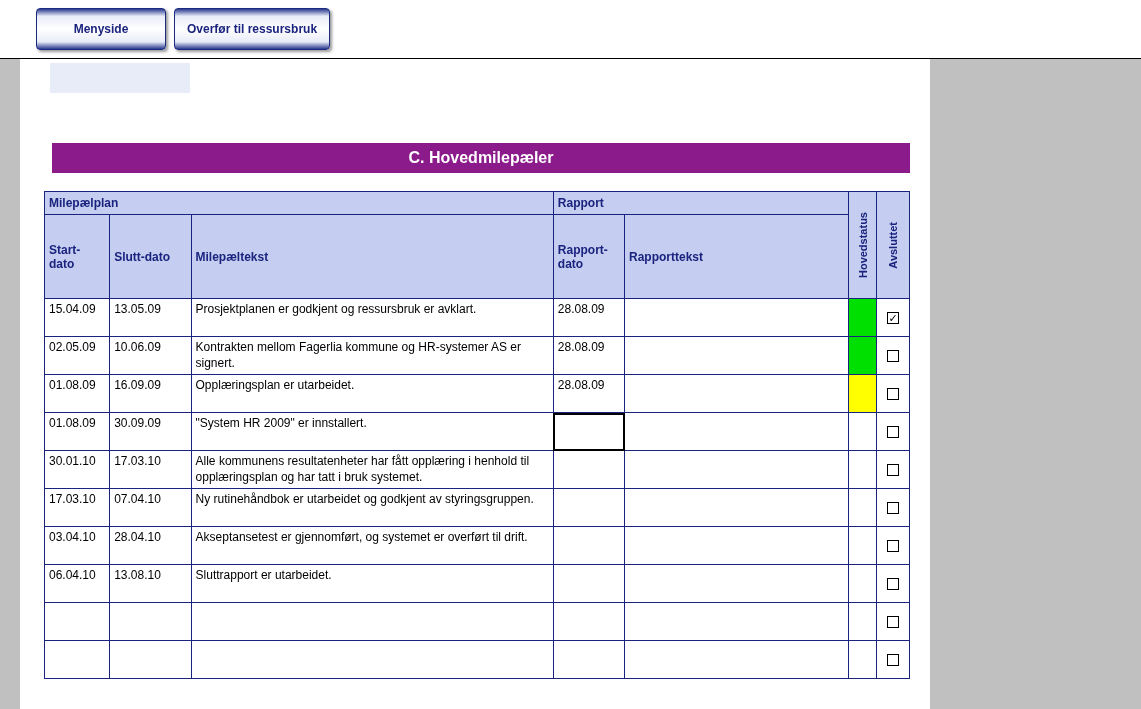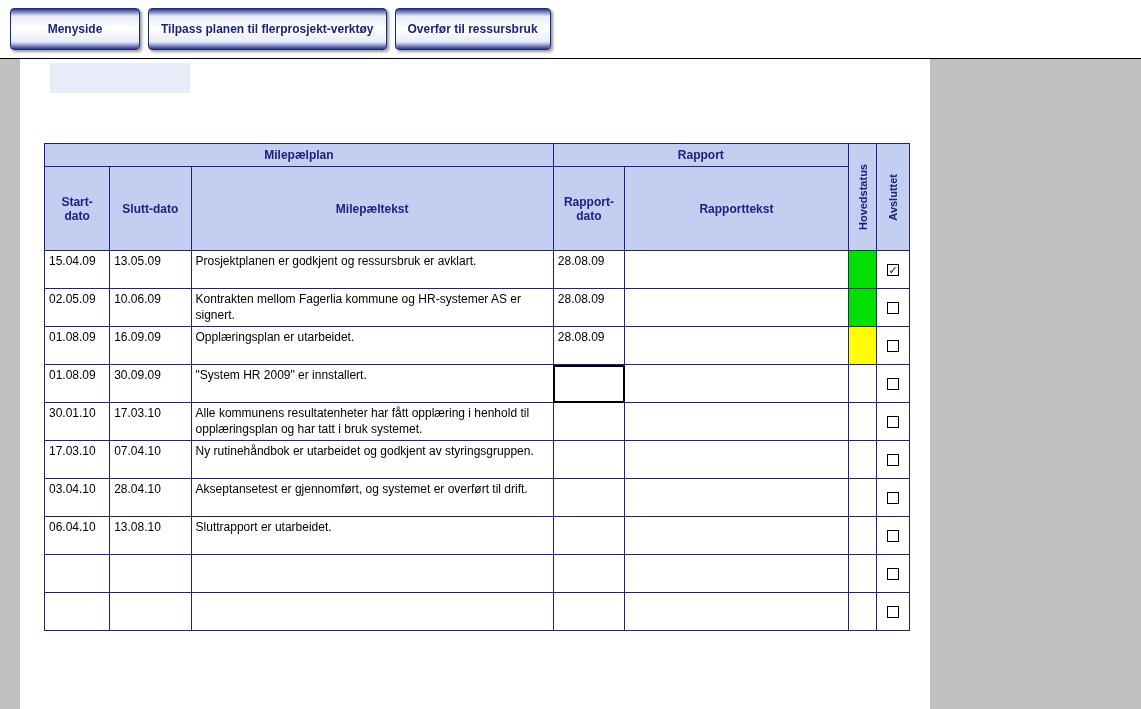--- a/index.html
+++ b/index.html
@@ -5,21 +5,21 @@
     * { box-sizing: border-box; margin: 0; padding: 0; }
     body {
       font-family: Arial, sans-serif;
       font-size: 12px;
       background: #c0c0c0;
       color: #000;
     }
     .toolbar {
       display: flex;
       gap: 8px;
-      padding: 8px 10px;
+      padding: 8px 36px;
       background: #fff;
       border-bottom: 1px solid #000;
     }
     .toolbar-btn {
       background: linear-gradient(to bottom, #2a3a8f 0%, #e8ecf8 18%, #ffffff 50%, #e8ecf8 82%, #2a3a8f 100%);
       border: 1px solid #1a2a7f;
       border-radius: 4px;
       color: #1a237e;
       font-weight: bold;
       font-size: 12px;
@@ -80,21 +80,20 @@
       border: 1px solid #1a237e;
       padding: 3px 4px;
       vertical-align: top;
       text-align: left;
       font-size: 12px;
     }
     th {
       background: #c5cdf0;
       color: #1a237e;
       font-weight: bold;
-      text-align: center;
       vertical-align: middle;
     }
     th.group {
       padding: 4px;
     }
     th.sub {
       height: 84px;
     }
     .vtext {
       writing-mode: vertical-rl;
@@ -122,29 +121,29 @@
     .selected-cell {
       outline: 2px solid #000;
       outline-offset: -2px;
     }
   </style>
 </head>
 <body>
 
 <div class="toolbar">
   <button class="toolbar-btn">Menyside</button>
-  <button class="toolbar-btn">Tilpass planen til flerprosjekt-verktøy</button>
   <button class="toolbar-btn">Overfør til ressursbruk</button>
 </div>
 
 <div class="page">
   <div class="page-top">
     <div class="blank-box"></div>
   </div>
   <div class="content">
+    <div class="banner">C. Hovedmilepæler</div>
 
     <table>
       <colgroup>
         <col class="c-start">
           <col class="c-slutt">
           <col class="c-tekst">
         <col class="c-rdato">
           <col class="c-rtekst">
           <col class="c-status">
           <col class="c-avsl">

